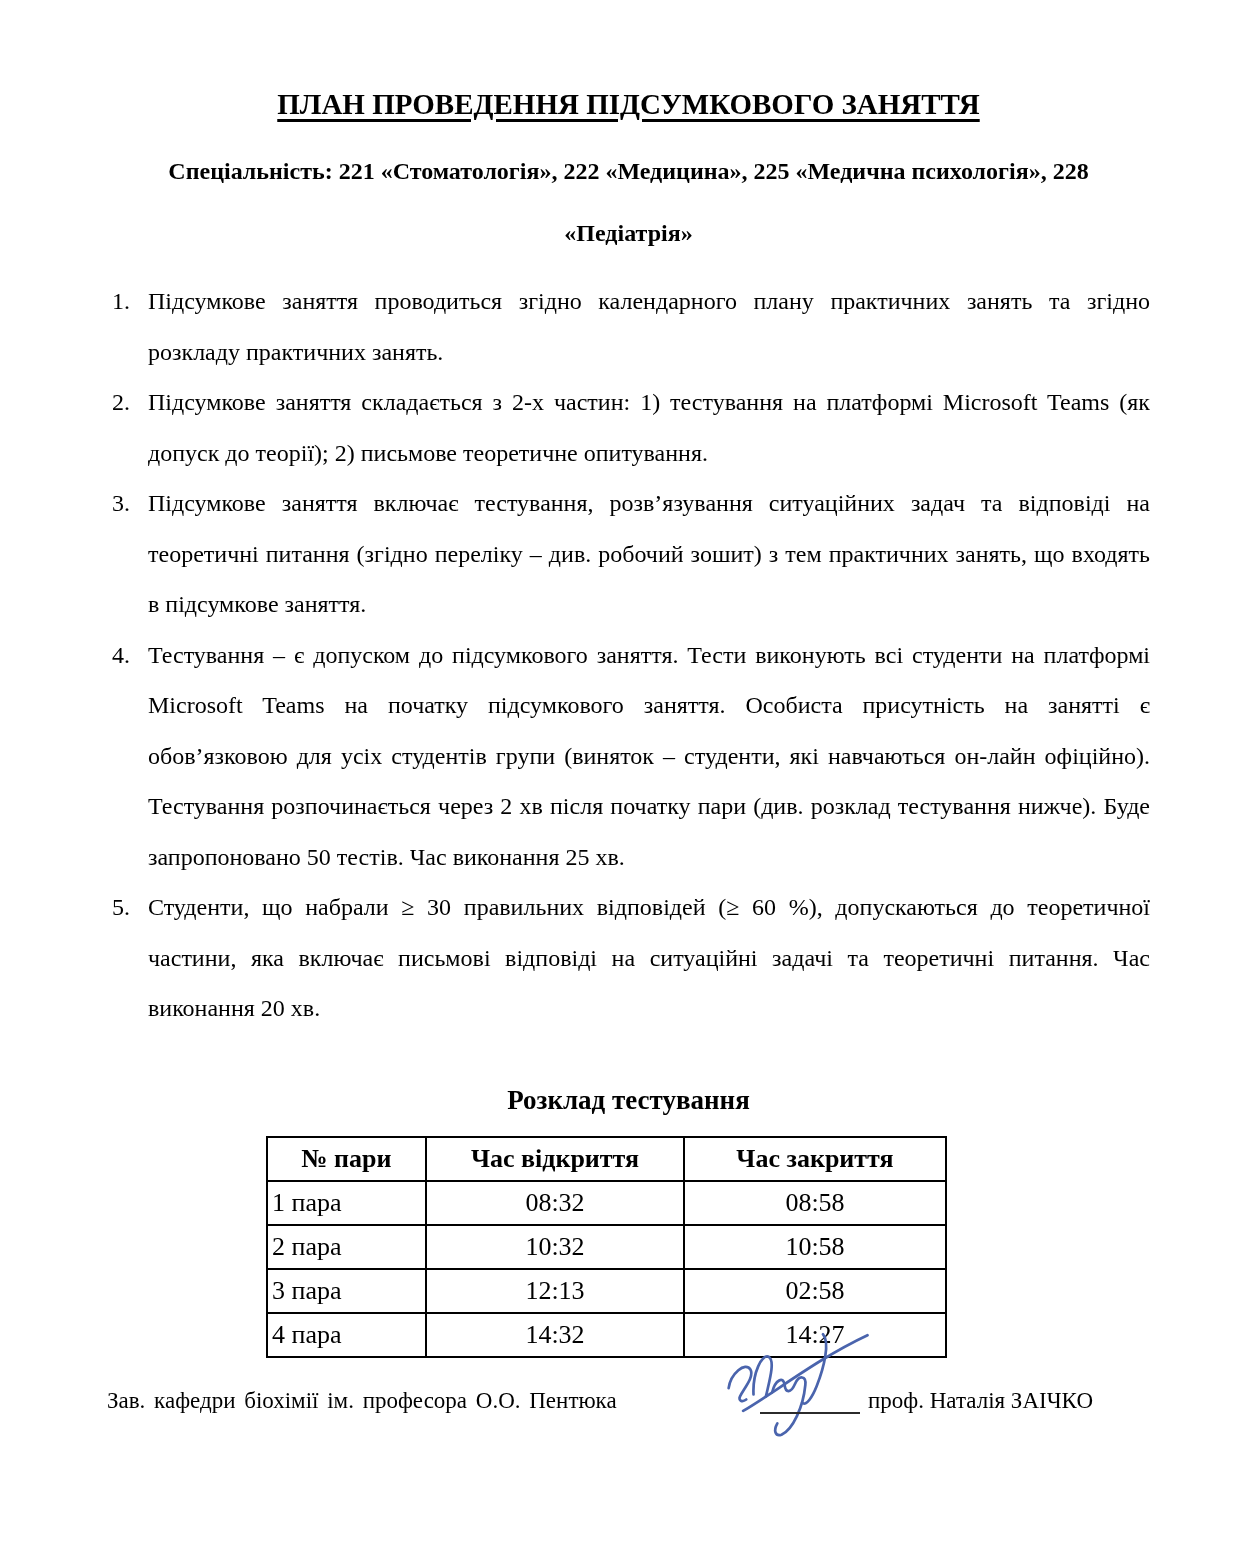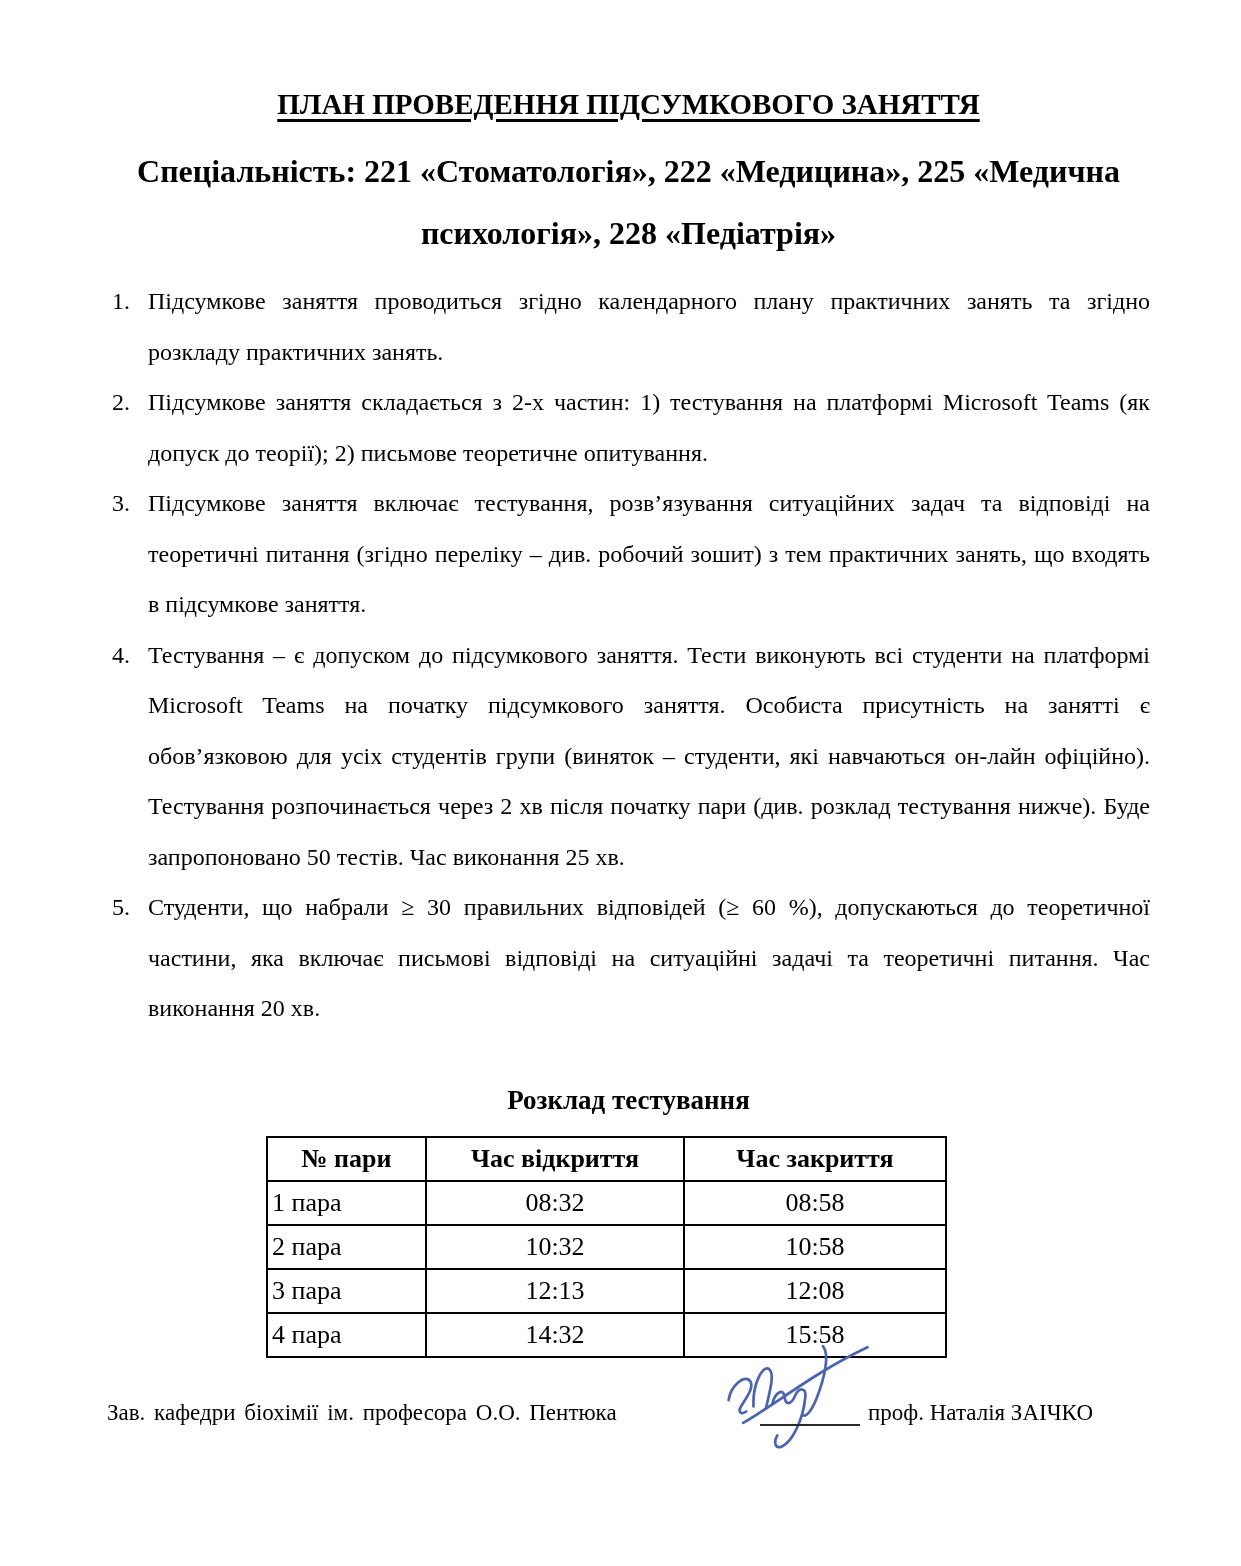--- a/index.html
+++ b/index.html
@@ -7,41 +7,41 @@
     position:relative;
     width:1241px; height:1566px;
     background:#ffffff; color:#000;
     font-family:"Liberation Serif", serif;
     box-sizing:border-box;
     padding:84px 91px 0 107px;
     overflow:hidden;
   }
   .doc-title { margin:0; font-size:29px; font-weight:bold; text-align:center; line-height:40px; }
   .doc-title .u { text-decoration:underline; text-decoration-thickness:2.5px; text-underline-offset:5px;margin-top:24px; }
-  .doc-subtitle { margin:16px 0 0 0; font-size:32px; font-weight:bold; text-align:center; line-height:62px; }
+  .doc-subtitle { margin:16px 0 0 0; font-size:24px; font-weight:bold; text-align:center; line-height:62px; }
 
   .plan-list { margin:12px 0 0 0; padding:0; list-style:none; font-size:24px; line-height:50.5px; text-align:justify; text-justify:inter-word; }
   .plan-list li { position:relative; padding-left:41px; margin:0; }
   .item-num { position:absolute; left:5px; top:0; }
 
   .schedule-heading { margin:46px 0 0 0; font-size:27px; font-weight:bold; text-align:center; line-height:40px; }
   .schedule-heading .u { text-decoration-thickness:2.5px; text-underline-offset:5px; }
 
   .schedule-table { border-collapse:collapse; margin:16px 0 0 159px; font-size:26px; table-layout:fixed; }
   .schedule-table th, .schedule-table td {
     border:2px solid #000; height:42px; padding:0 4px;
     text-align:center; vertical-align:middle; font-weight:normal;
   }
   .schedule-table th { font-weight:bold; }
   .schedule-table .c0 { width:149px; }
   .schedule-table .c1 { width:248px; }
   .schedule-table .c2 { width:252px; }
   .schedule-table td.first { text-align:left; }
 
-  .footer { position:relative; margin-top:40px; font-size:23px; height:130px; line-height:30px;text-decoration:underline; }
+  .footer { position:relative; margin-top:28px; font-size:23px; height:130px; line-height:30px;text-decoration:underline; }
   .footer-left  { position:absolute; left:0; top:0; word-spacing:3px; white-space:nowrap; }
   .footer-right { position:absolute; left:761px; top:0; white-space:nowrap; }
   .sig-line { position:absolute; left:653px; top:26px; width:100px; height:0; border-bottom:2px solid #2b2b2b; }
   .signature-svg { position:absolute; left:610px; top:-58px; width:158px; height:114px; }
 </style>
 </head>
 <body>
 
 <div class="page">
 
@@ -93,26 +93,26 @@
         <td class="c2">08:58</td>
       </tr>
       <tr>
         <td class="c0 first">2 пара</td>
         <td class="c1">10:32</td>
         <td class="c2">10:58</td>
       </tr>
       <tr>
         <td class="c0 first">3 пара</td>
         <td class="c1">12:13</td>
-        <td class="c2">12:08</td>
+        <td class="c2">02:58</td>
       </tr>
       <tr>
         <td class="c0 first">4 пара</td>
         <td class="c1">14:32</td>
-        <td class="c2">15:58</td>
+        <td class="c2">14:27</td>
       </tr>
     </tbody>
   </table>
 
   <div class="footer">
     <span class="footer-left">Зав. кафедри біохімії ім. професора О.О. Пентюка</span>
 
     <svg class="signature-svg" viewBox="0 0 150 110" fill="none">
       <g fill="none" stroke="#4a64ad" stroke-width="2.6" stroke-linecap="round" stroke-linejoin="round">
         <path d="M10,58 C12,44 26,32 31,40 C35,47 25,58 21,66 C19,70 23,72 27,69"></path>

